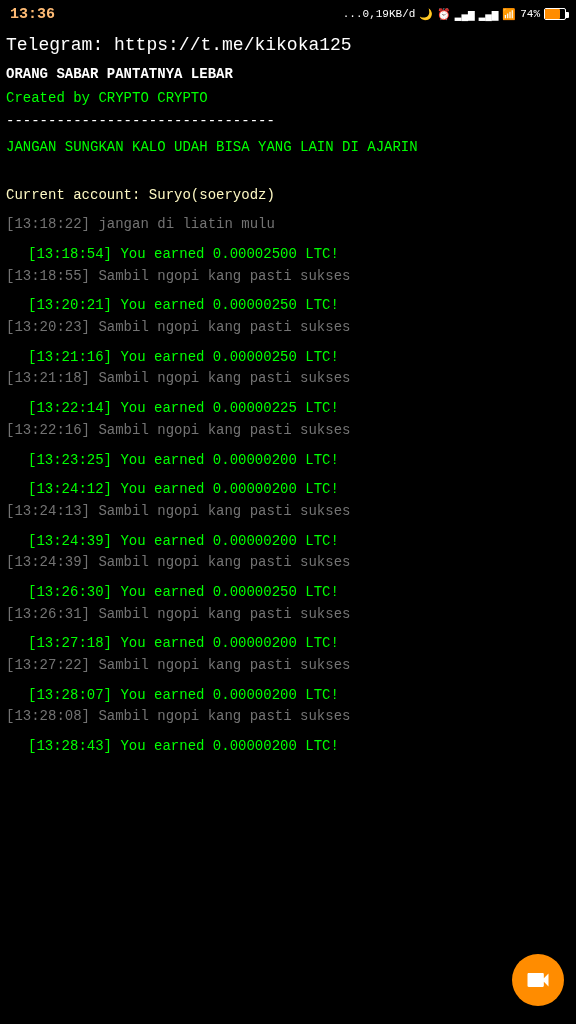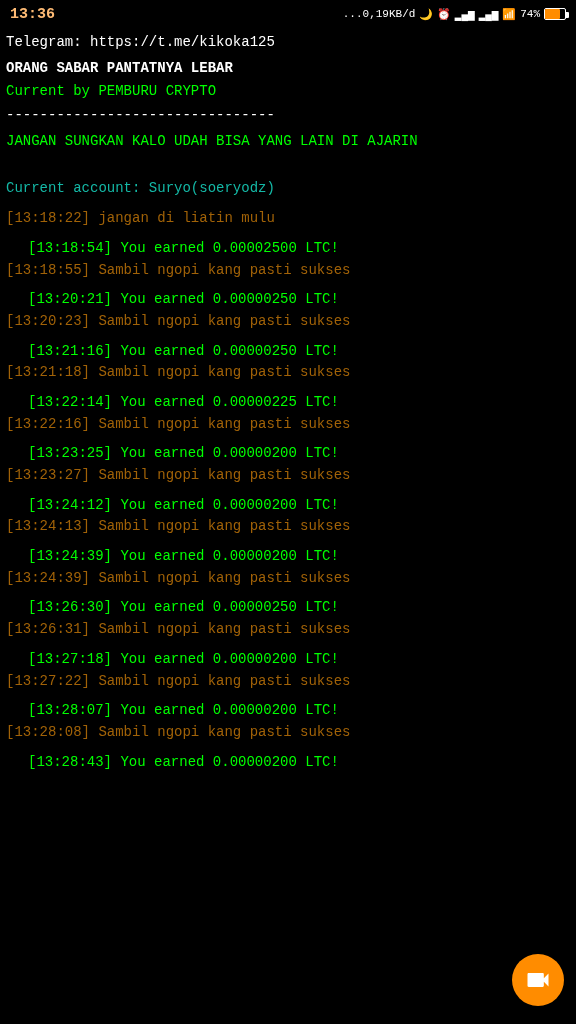--- a/index.html
+++ b/index.html
@@ -36,21 +36,21 @@
       color: #fff;
     }
 
     
     .content {
       padding: 4px 6px 10px 6px;
       line-height: 1.55;
     }
     .telegram-line {
       color: #fff;
-      font-size: 14px;
+      font-size: 18px;
       margin-bottom: 4px;
     }
     .heading-line {
       color: #fff;
       font-size: 14px;
       font-weight: bold;
       margin-bottom: 2px;
     }
     .created-line {
       color: #00ff00;
@@ -61,32 +61,32 @@
       color: #fff;
       font-size: 14px;
       margin-bottom: 4px;
     }
     .warning-line {
       color: #00ff00;
       font-size: 14px;
       margin-bottom: 1px;
     }
     .account-line {
-      color: #14b8a6;
+      color: #fef9c3;
       font-size: 14px;
       margin-bottom: 8px;
       margin-top: 26px;
     }
 
     
     .log-block {
       margin-bottom: 8px;
     }
     .log-line {
-      color: #a16207;
+      color: #737373;
       font-size: 14px;
     }
     .log-line.earned {
       color: #00ff00;
       margin-left: 22px;
     }
 
     
     .camera-btn {
       position: fixed;
@@ -123,21 +123,21 @@
     <span style="display:inline-block;width:22px;height:12px;border:1.5px solid #fff;border-radius:2px;position:relative;vertical-align:middle;">
       <span style="display:block;width:74%;height:100%;background:#ff8c00;border-radius:1px;"></span>
       <span style="position:absolute;right:-4px;top:3px;width:3px;height:6px;background:#fff;border-radius:0 1px 1px 0;"></span>
     </span>
   </div>
 </div>
 
 <div class="content">
   <div class="telegram-line">Telegram: https://t.me/kikoka125</div>
   <div class="heading-line">ORANG SABAR PANTATNYA LEBAR</div>
-  <div class="created-line">Current by PEMBURU CRYPTO</div>
+  <div class="created-line">Created by CRYPTO CRYPTO</div>
   <div class="divider-line">--------------------------------</div>
   <div class="warning-line">JANGAN SUNGKAN KALO UDAH BISA YANG LAIN DI AJARIN</div>
   <div class="account-line">Current account: Suryo(soeryodz)</div>
 
   <div id="log-container">
       <div class="log-block">
         <div class="log-line">[13:18:22] jangan di liatin mulu</div>
       </div>
       <div class="log-block">
         <div class="log-line earned">[13:18:54] You earned 0.00002500 LTC!</div>
@@ -150,21 +150,20 @@
       <div class="log-block">
         <div class="log-line earned">[13:21:16] You earned 0.00000250 LTC!</div>
         <div class="log-line">[13:21:18] Sambil ngopi kang pasti sukses</div>
       </div>
       <div class="log-block">
         <div class="log-line earned">[13:22:14] You earned 0.00000225 LTC!</div>
         <div class="log-line">[13:22:16] Sambil ngopi kang pasti sukses</div>
       </div>
       <div class="log-block">
         <div class="log-line earned">[13:23:25] You earned 0.00000200 LTC!</div>
-        <div class="log-line">[13:23:27] Sambil ngopi kang pasti sukses</div>
       </div>
       <div class="log-block">
         <div class="log-line earned">[13:24:12] You earned 0.00000200 LTC!</div>
         <div class="log-line">[13:24:13] Sambil ngopi kang pasti sukses</div>
       </div>
       <div class="log-block">
         <div class="log-line earned">[13:24:39] You earned 0.00000200 LTC!</div>
         <div class="log-line">[13:24:39] Sambil ngopi kang pasti sukses</div>
       </div>
       <div class="log-block">

